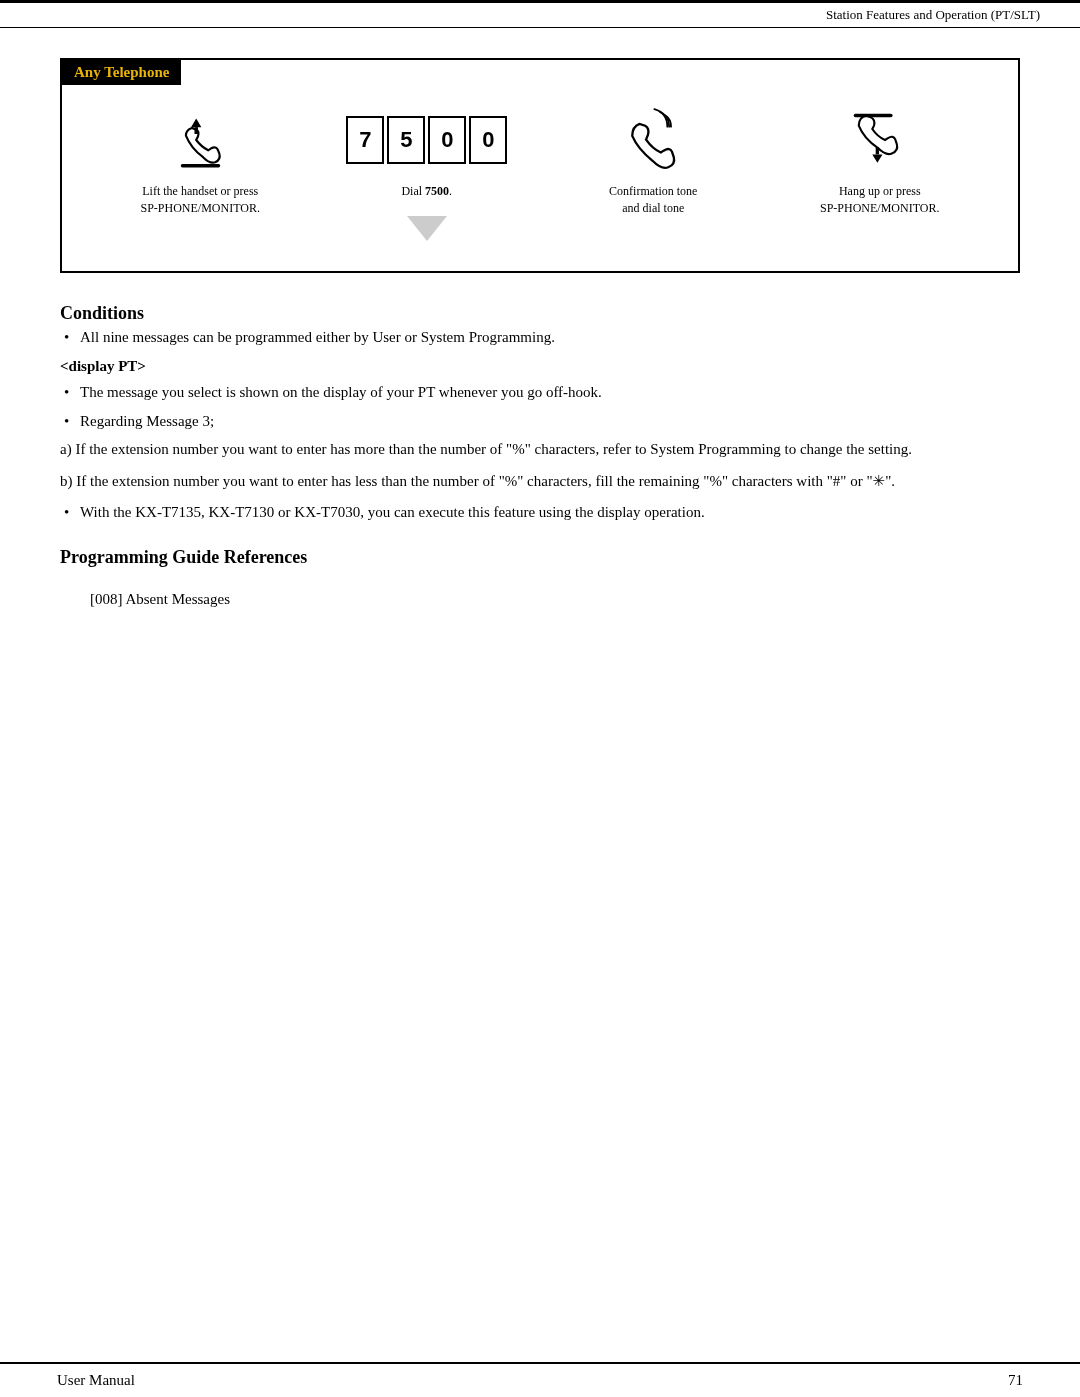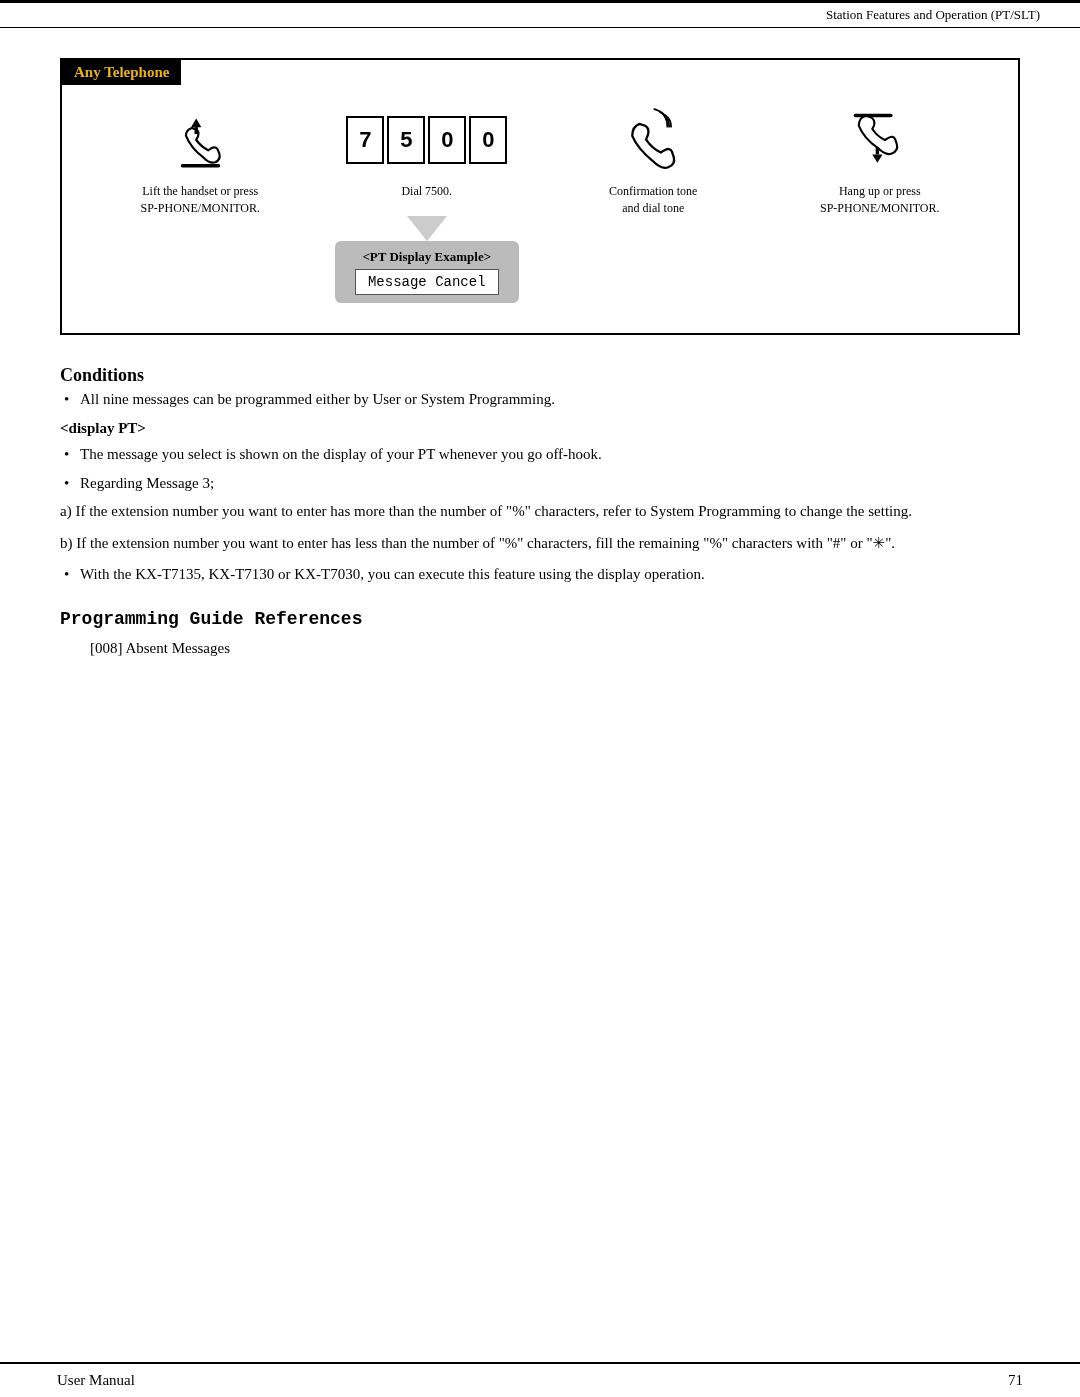--- a/index.html
+++ b/index.html
@@ -73,21 +73,21 @@
       margin-bottom: 8px;
     }
 
     .step-label {
       font-size: 12px;
       line-height: 1.4;
       max-width: 120px;
     }
 
     .step-label strong {
-      font-weight: normal;
+      font-weight: bold;
     }
 
     
     .dial-boxes {
       display: flex;
       gap: 3px;
       align-items: center;
     }
 
     .dial-box {
@@ -191,22 +191,21 @@
     }
 
     .body-text {
       margin-bottom: 8px;
       line-height: 1.55;
     }
 
     .programming-title {
       font-weight: bold;
       font-size: 18px;
-      margin-bottom: 8px;
-      font-family: Liberation Mono, monospace;
+      margin-bottom: 20px;
     }
 
     .footer-bar {
       position: absolute;
       bottom: 0;
       left: 0;
       right: 0;
       border-top: 2px solid #000;
       display: flex;
       justify-content: space-between;
@@ -264,24 +263,20 @@
             <div class="dial-box">0</div>
             <div class="dial-box">0</div>
           </div>
         </div>
         <div class="step-label">
           Dial <strong>7500</strong>.
         </div>
 
         <div class="pt-display-area" style="margin-top:16px;">
           <div class="pt-display-arrow"></div>
-          <div class="pt-display-bubble">
-            <div class="pt-display-title">&lt;PT Display Example&gt;</div>
-            <div class="pt-display-screen">Message Cancel</div>
-          </div>
         </div>
       </div>
 
       <div class="diagram-step">
         <div class="icon-area confirmation-icon">
           <svg viewBox="0 0 65 70" xmlns="http://www.w3.org/2000/svg">
 
             <path d="M10,30 Q10,20 18,17 L24,19 Q29,22 27,29 L25,34 Q32,44 41,48 L44,46 Q51,42 53,47 L55,53 Q57,61 49,64 Q42,67 32,57 Q16,44 10,30 Z" fill="none" stroke="#000" stroke-width="2.5"></path>
 
             <path d="M46,8 Q52,12 52,20" fill="none" stroke="#000" stroke-width="2" stroke-linecap="round"></path>

